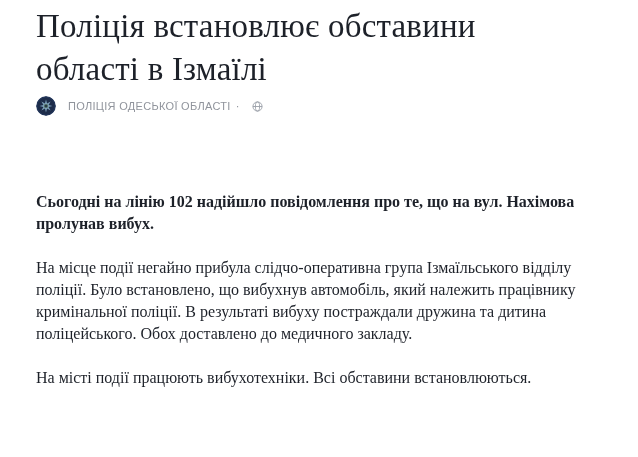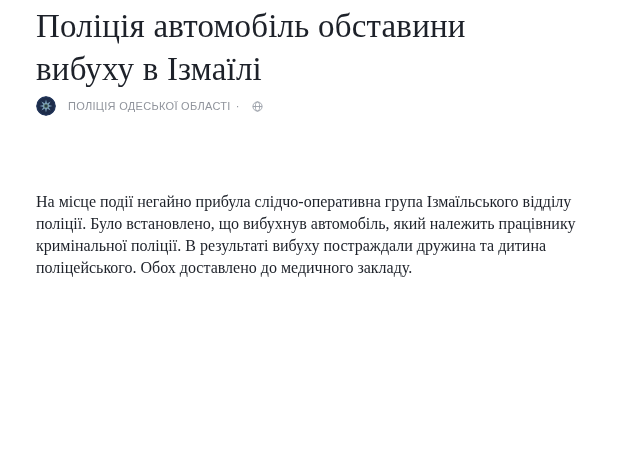--- a/index.html
+++ b/index.html
@@ -56,21 +56,21 @@
     color: #1d2129;
   }
   .article-body p { margin: 0 0 22px 0; }
   .article-body p.strong { font-weight: 700; }
 </style>
 </head>
 <body>
 
 <div class="page">
 
-  <h1 class="title">Поліція автомобіль обставини вибуху в Ізмаїлі</h1>
+  <h1 class="title">Поліція встановлює обставини області в Ізмаїлі</h1>
 
   <div class="byline">
     <span>
       <svg class="avatar" viewBox="0 0 20 20" xmlns="http://www.w3.org/2000/svg">
         <circle cx="10" cy="10" r="10" fill="#24375b"></circle>
         <circle cx="10" cy="10" r="8.6" fill="#1d2c4a"></circle>
         <polygon fill="#7da0b8" points="10,3.5 11.07,7.41 14.6,5.4 12.59,8.93 16.5,10 12.59,11.07 14.6,14.6 11.07,12.59 10,16.5 8.93,12.59 5.4,14.6 7.41,11.07 3.5,10 7.41,8.93 5.4,5.4 8.93,7.41"></polygon>
         <circle cx="10" cy="10" r="2.1" fill="#4d6b5d"></circle>
         <circle cx="10" cy="10" r="1.1" fill="#1d2c4a"></circle>
       </svg>
@@ -82,16 +82,18 @@
         <svg width="11" height="11" viewBox="0 0 12 12" xmlns="http://www.w3.org/2000/svg" fill="none" stroke="#9aa0a8" stroke-width="1">
           <circle cx="6" cy="6" r="5"></circle>
           <line x1="1" y1="6" x2="11" y2="6"></line>
           <ellipse cx="6" cy="6" rx="2.3" ry="5"></ellipse>
         </svg>
       </span>
     </span>
   </div>
 
   <div class="article-body">
+    <p class="strong">Сьогодні на лінію 102 надійшло повідомлення про те, що на вул. Нахімова пролунав вибух.</p>
     <p>На місце події негайно прибула слідчо-оперативна група Ізмаїльського відділу поліції. Було встановлено, що вибухнув автомобіль, який належить працівнику кримінальної поліції. В результаті вибуху постраждали дружина та дитина поліцейського. Обох доставлено до медичного закладу.</p>
+    <p>На місті події працюють вибухотехніки. Всі обставини встановлюються.</p>
   </div>
 
 </div>
 
 </body></html>

